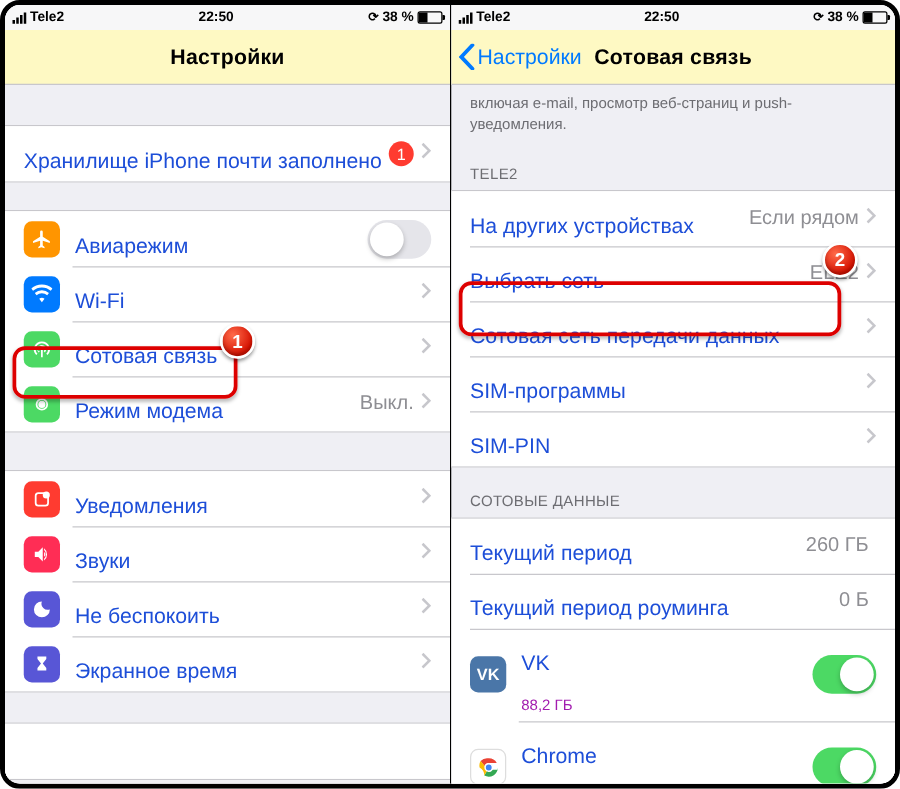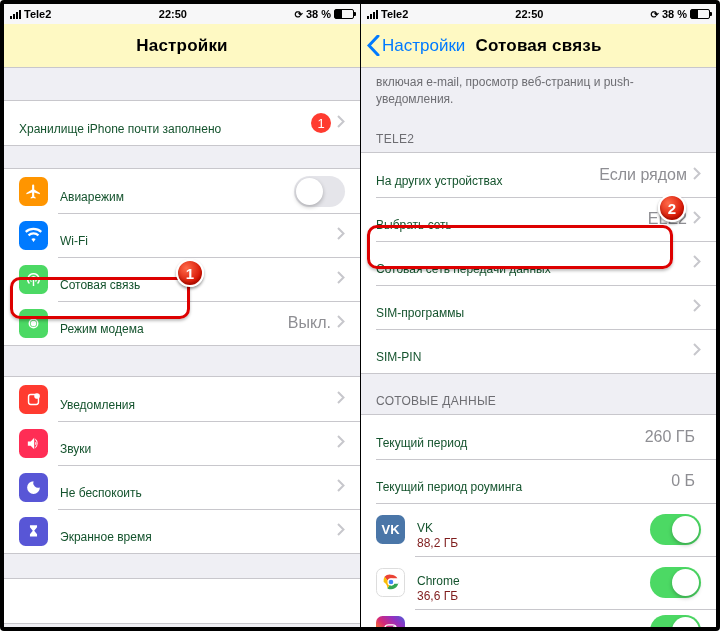--- a/index.html
+++ b/index.html
@@ -1,17 +1,17 @@
 <!DOCTYPE html>
 <html><head>
 <meta charset="utf-8">
 <style>
   * { box-sizing: border-box; margin: 0; padding: 0; -webkit-font-smoothing: antialiased; }
   body { font-family: -apple-system, "Helvetica Neue", Helvetica, Arial, sans-serif; background:#fff; }
-  .frame { width:720px; height:631px; background:#fff; position:relative; border:4px solid #000; border-radius:4px; overflow:hidden; }
+  .frame { width:720px; height:631px; background:#fff; position:relative; border:4px solid #000; border-radius:16px; overflow:hidden; }
   .phones { display:flex; height:100%; }
   .phone { width:50%; height:100%; background:#efeff4; display:flex; flex-direction:column; overflow:hidden; position:relative; }
   .phone + .phone { border-left:1px solid #000; }
   .statusbar { height:20px; background:#f7f7f8; display:flex; align-items:center; justify-content:space-between; padding:0 6px; font-size:11px; font-weight:600; color:#000; }
   .sb-left, .sb-right { display:flex; align-items:center; gap:3px; }
   .sb-center { font-size:11px; font-weight:700; }
   .bars { display:flex; align-items:flex-end; gap:1px; }
   .bars span { width:2px; background:#000; }
   .bars span:nth-child(1){height:3px} .bars span:nth-child(2){height:5px} .bars span:nth-child(3){height:7px} .bars span:nth-child(4){height:9px}
   .lock { font-size:10px; }
@@ -24,27 +24,27 @@
   .navback svg { width:13px; height:21px; }
   .content { flex:1; overflow:hidden; }
   .group-header { font-size:12px; color:#6d6d72; text-transform:uppercase; padding:20px 15px 6px; letter-spacing:.3px;}
   .desc { font-size:12px; color:#6d6d72; padding:6px 15px 4px; line-height:1.4;}
   .list { background:#fff; border-top:1px solid #c8c7cc; border-bottom:1px solid #c8c7cc; }
   .row { display:flex; align-items:center; min-height:44px; padding:0 15px; position:relative; background:#fff;}
   .row + .row::before { content:""; position:absolute; top:0; left:15px; right:0; height:1px; background:#c8c7cc; }
   .row.hasicon + .row.hasicon::before { left:54px; }
   .row .icon { width:29px; height:29px; border-radius:6.5px; margin-right:12px; display:flex; align-items:center; justify-content:center; color:#fff; flex-shrink:0;}
   .row .icon svg { width:17px; height:17px; }
-  .row .label { flex:1; font-size:12px; color:#14532d;margin-top:12px; }
+  .row .label { flex:1; font-size:17px; color:#1d4ed8;margin-top:12px; }
   .row .value { font-size:16px; color:#8e8e93; margin-right:6px;}
   .row .chev { color:#c7c7cc; flex-shrink:0;}
   .row .chev svg{ width:8px; height:13px; }
   .row.withsub { padding-top:6px; padding-bottom:6px; }
   .row.withsub .txt { flex:1; }
-  .row.withsub .sublabel { font-size:12px; color:#7f1d1d; margin-top:1px;}
+  .row.withsub .sublabel { font-size:12px; color:#a21caf; margin-top:16px;}
   .badge-red { width:20px; height:20px; border-radius:10px; background:#ff3b30; color:#fff; display:flex; align-items:center; justify-content:center; font-size:13px; margin-right:6px;}
   .switch { width:51px; height:31px; border-radius:16px; background:#e5e5ea; position:relative; flex-shrink:0;}
   .switch .knob{ width:27px; height:27px; background:#fff; border-radius:50%; position:absolute; top:2px; left:2px; box-shadow:0 2px 4px rgba(0,0,0,.25);}
   .switch.on{ background:#4cd964; }
   .switch.on .knob{ left:22px; }
   .spacer-top{ height:32px;}
   .hl { position:absolute; border:3px solid #d00; border-radius:10px; box-shadow:0 2px 3px rgba(0,0,0,.25); pointer-events:none;}
   .callout { position:absolute; width:28px; height:28px; border-radius:50%; background:radial-gradient(circle at 35% 30%, #ff6b4a, #d51100 70%); color:#fff; font-weight:700; font-size:15px; display:flex; align-items:center; justify-content:center; border:2px solid #fff; box-shadow:0 2px 3px rgba(0,0,0,.4), inset 0 -2px 3px rgba(0,0,0,.25); pointer-events:none;}
   .appicon-img { width:29px; height:29px; border-radius:6.5px; margin-right:12px; flex-shrink:0; display:flex; align-items:center; justify-content:center; font-size:18px; font-weight:700;}
   .ic-orange{background:#ff9500}.ic-blue{background:#007aff}.ic-green{background:#4cd964}.ic-red{background:#ff3b30}.ic-purple{background:#5856d6}.ic-pink{background:#ff2d55}

